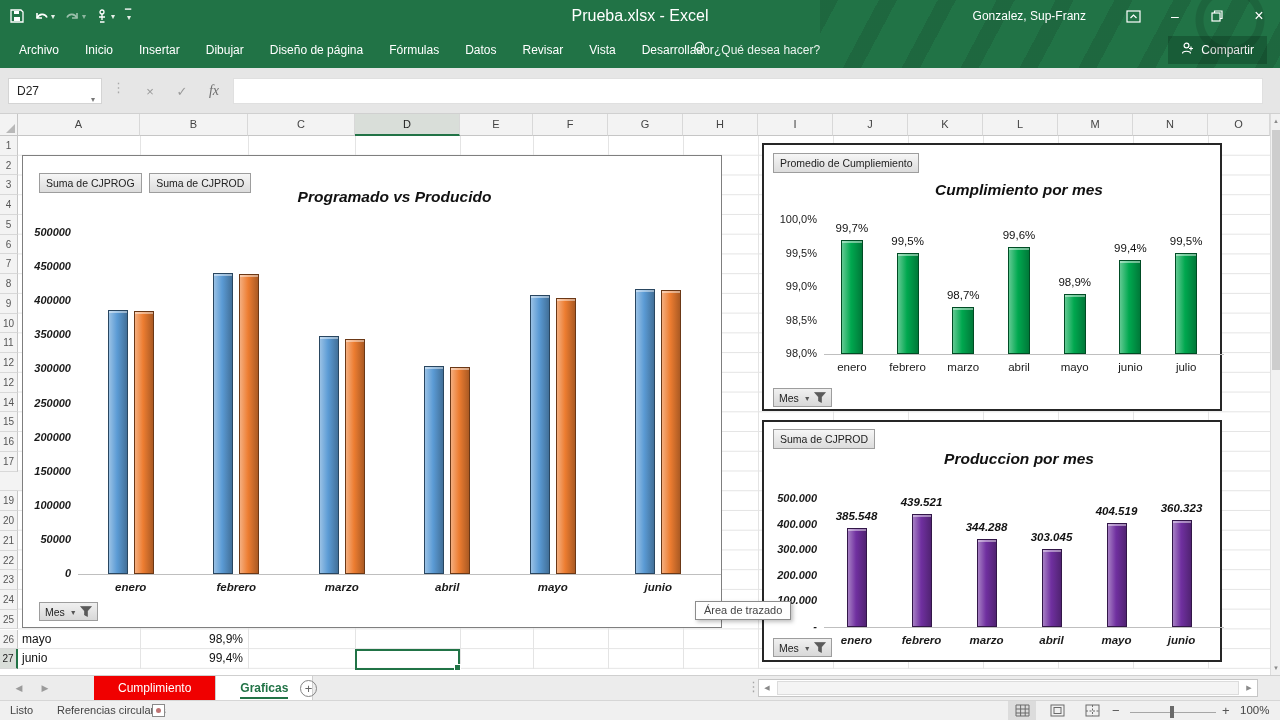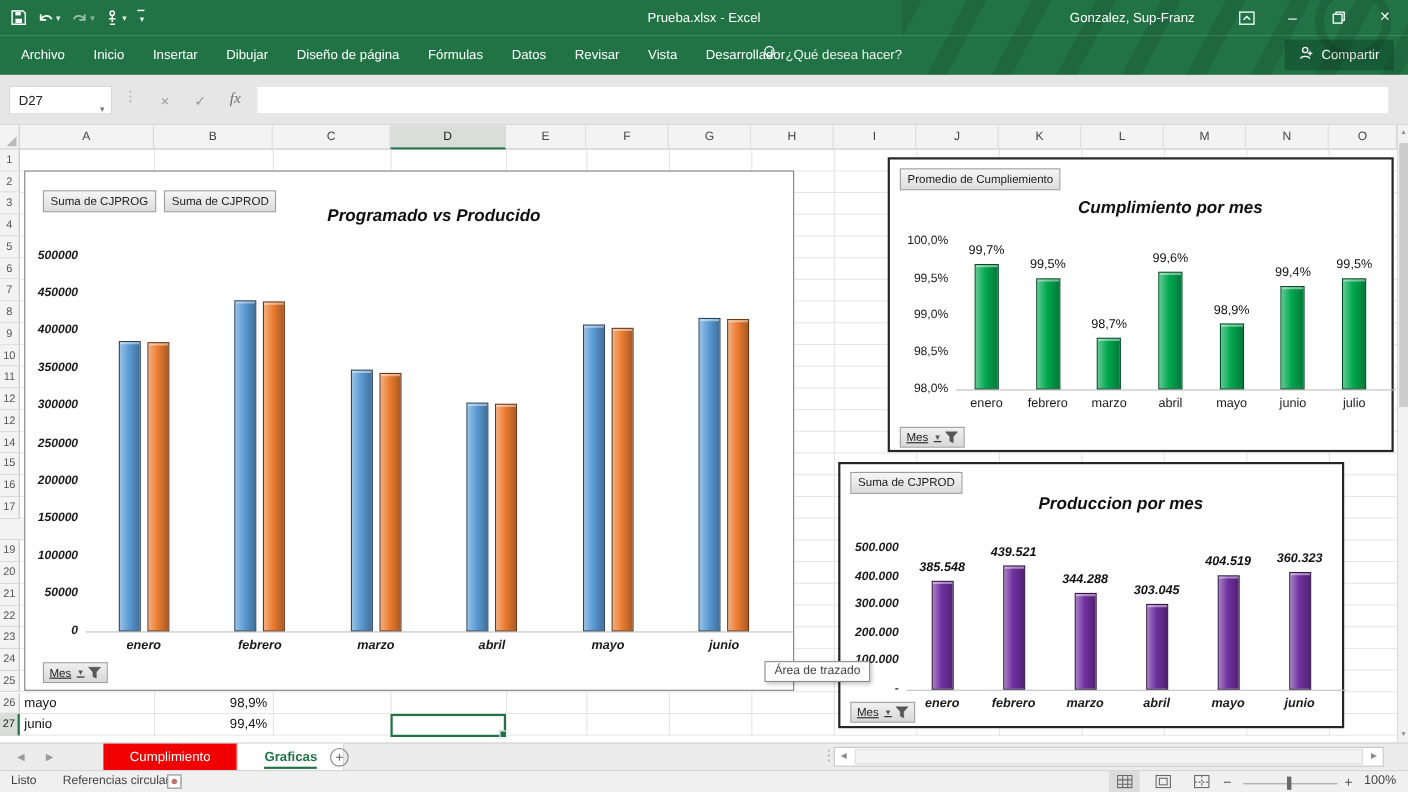--- a/index.html
+++ b/index.html
@@ -11,21 +11,21 @@
     background:#217346; color:#fff; z-index:30; }
   #tb-decor { position:absolute; right:0; top:0; width:460px; height:68px;
     background:
       radial-gradient(circle at 410px 20px, transparent 26px, rgba(0,0,0,.12) 27px, rgba(0,0,0,.12) 34px, transparent 35px),
       repeating-linear-gradient(118deg, rgba(0,0,0,.10) 0 16px, transparent 16px 52px);
     pointer-events:none; }
   .qat { position:absolute; left:10px; top:0; height:32px; display:flex; align-items:center; gap:10px; }
   .qat .ic { display:flex; align-items:center; color:#fff; }
   .caret { font-size:8px; color:#e6efe9; margin-left:2px; }
   #win-title { position:absolute; left:440px; top:0; width:400px; height:32px; line-height:32px;
-    text-align:center; font-size:12px; }
+    text-align:center; font-size:16px; }
   .tb-right { position:absolute; right:0; top:0; height:32px; display:flex; align-items:center; }
   #tb-user { font-size:12px; margin-right:26px; }
   .winbtn { width:42px; height:32px; display:flex; align-items:center; justify-content:center;
     font-size:14px; color:#fff; }
   .dim { opacity:.55; }
 
   
   #ribbonrow { position:absolute; left:0; top:32px; width:1280px; height:36px;
     background:#217346; color:#fff; z-index:29;padding-left:46px; }
   #ribbon-tabs { position:absolute; left:6px; top:0; height:36px; display:flex; }
@@ -76,21 +76,21 @@
     text-align:center; line-height:14px; background:#f1f1f1; }
   #vthumb { position:absolute; left:1px; top:16px; width:8px; height:240px; background:#cdcdcd; }
 
   
   .chart { position:absolute; background:#fff; z-index:5; }
   .fieldbtn { position:absolute; height:20px; background:linear-gradient(#f6f6f6,#dcdcdc);
     border:1px solid #9d9d9d; font-size:10.5px; color:#222; line-height:18px; padding:0 6px;
     white-space:nowrap; }
   .mesbtn { position:absolute; height:19px; background:linear-gradient(#f0f0f0,#d8d8d8);
     border:1px solid #9d9d9d; font-size:10.5px; color:#222; display:flex; align-items:center;
-    gap:3px; padding:0 5px;text-decoration:underline; }
+    gap:3px; padding:0 5px; }
   .mesbtn .caret { color:#555; font-size:7px; margin-top:2px; }
   .ctitle { position:absolute; text-align:center; font-weight:bold; font-style:italic;
     color:#111; }
   .ytick { position:absolute; text-align:right; color:#1a1a1a; white-space:nowrap; }
   .axisline { position:absolute; height:1px; background:#bfbfbf; }
   .bar { position:absolute; box-shadow:inset 0 2px 0 rgba(255,255,255,.45); }
   .catlab { position:absolute; text-align:center; color:#1a1a1a; white-space:nowrap; }
   .dlabel { position:absolute; text-align:center; color:#111; white-space:nowrap; }
 
   #tooltip { position:absolute; left:695px; top:487px; z-index:40; background:#fefefe;
@@ -326,21 +326,21 @@
         <div class="bar" style="left: 638.25px; top: 134px; width: 20px; height: 284px; background: linear-gradient(to right, rgb(244, 174, 127), rgb(237, 125, 49) 45%, rgb(171, 90, 35)); border: 1px solid rgb(107, 56, 22);"></div>
         <div class="catlab" style="left: 595.25px; width: 80px; top: 425px; font: italic bold 11.5px &quot;Liberation Sans&quot;;">junio</div>
         <div class="mesbtn" style="left: 16px; top: 446px;">
           <span>Mes</span>
           <span class="caret">▼</span>
           <svg width="12" height="11" viewBox="0 0 12 11">
             <path d="M0.5 0.5 h11 L7.5 5 v5.5 L4.5 9 V5 Z" fill="#5a5a5a" stroke="#444" stroke-width="0.5"></path>
           </svg>
         </div>
       </div>
-      <div class="chart" style="left: 762px; top: 29px; width: 460px; height: 268px; border: 2px solid rgb(38, 38, 38); margin-left: 45px;">
+      <div class="chart" style="left: 762px; top: 29px; width: 460px; height: 268px; border: 2px solid rgb(38, 38, 38);">
         <div class="fieldbtn" style="left: 9px; top: 8px;">Promedio de Cumpliemiento</div>
         <div class="ctitle" style="left: 60px; top: 36px; width: 390px; font-size: 15.5px;">Cumplimiento por mes</div>
         <div class="ytick" style="left: 0px; width: 53px; top: 68px; font: 11px &quot;Liberation Sans&quot;;">100,0%</div>
         <div class="ytick" style="left: 0px; width: 53px; top: 101.5px; font: 11px &quot;Liberation Sans&quot;;">99,5%</div>
         <div class="ytick" style="left: 0px; width: 53px; top: 135px; font: 11px &quot;Liberation Sans&quot;;">99,0%</div>
         <div class="ytick" style="left: 0px; width: 53px; top: 168.5px; font: 11px &quot;Liberation Sans&quot;;">98,5%</div>
         <div class="ytick" style="left: 0px; width: 53px; top: 202px; font: 11px &quot;Liberation Sans&quot;;">98,0%</div>
         <div class="axisline" style="left: 60px; top: 209px; width: 400px;"></div>
         <div class="bar" style="left: 76.8571px; top: 95px; width: 22px; height: 114px; background: linear-gradient(to right, rgb(97, 201, 146), rgb(0, 168, 79) 45%, rgb(0, 121, 57)); border: 1px solid rgb(0, 76, 36);"></div>
         <div class="dlabel" style="left: 53.8571px; width: 68px; top: 77px; font: 11.5px &quot;Liberation Sans&quot;;">99,7%</div>

